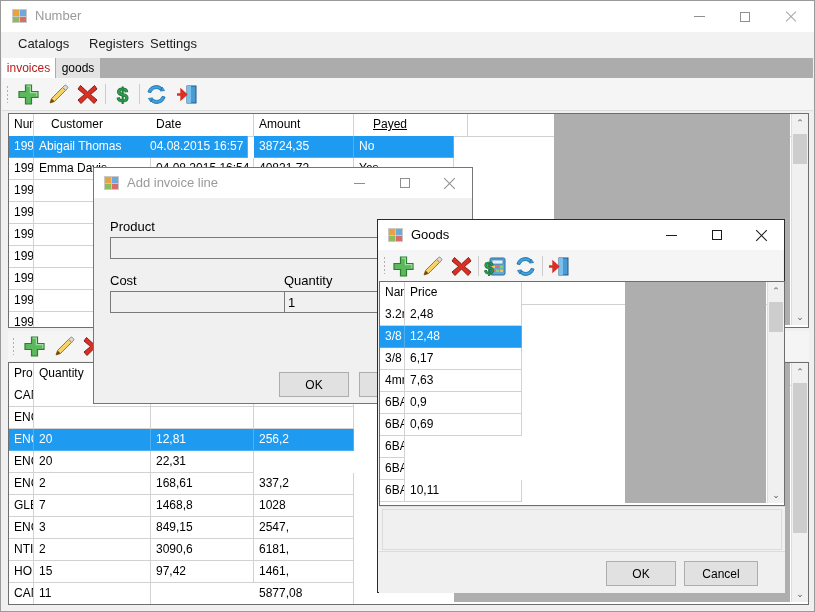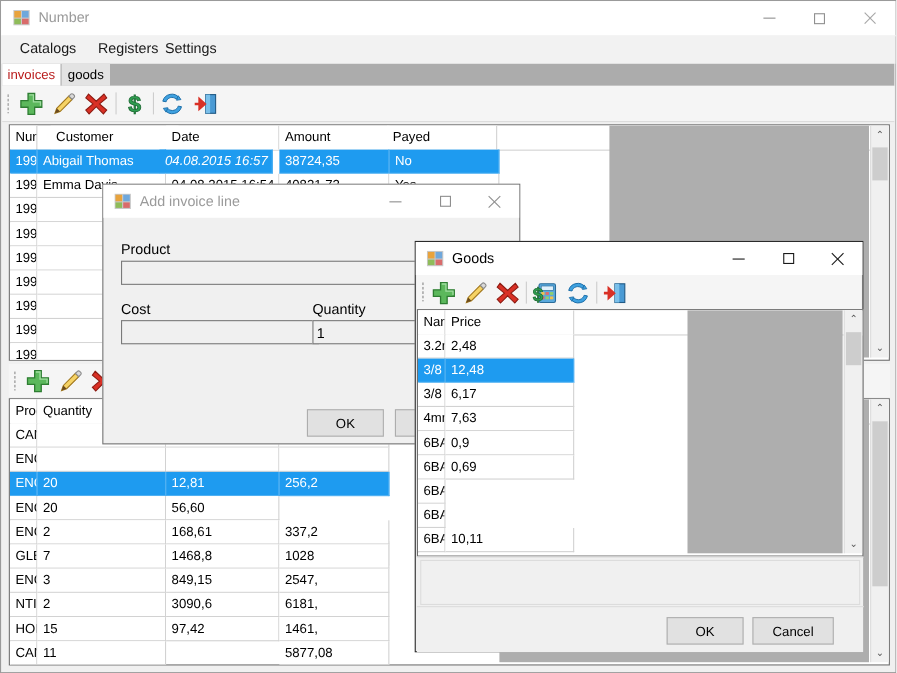--- a/index.html
+++ b/index.html
@@ -184,30 +184,30 @@
       </div>
     </div>
 
     <div class="gridwrap" id="invgrid" style="left:7px;top:112px;width:801px;height:215px;">
         <div class="ghead">
           <div style="position: absolute; left: 0px; top: 0px; width: 0px; height: 22px; border-right: 1px solid rgb(210, 210, 210); background: rgb(255, 255, 255);"></div>
           <div class="ghcell" style="left: 0px; width: 25px;">Number</div>
           <div class="ghcell" style="left: 25px; width: 117px; margin-left: 12px;">Customer</div>
           <div class="ghcell" style="left: 142px; width: 103px;">Date</div>
           <div class="ghcell" style="left: 245px; width: 100px;">Amount</div>
-          <div class="ghcell" style="left: 343px; width: 100px;">Payed</div>
+          <div class="ghcell" style="left: 359px; width: 100px; text-decoration: underline;">Payed</div>
         </div>
         <div class="gempty" style="left: 545px; top: 0px; width: 236px; height: 211px;"></div>
         <div class="grow sel" style="top: 22px;">
           <div class="rowhdr" style="width: 0px;">
             <div class="caret"></div>
           </div>
           <div class="gcell" style="left: 0px; width: 25px;">199999</div>
           <div class="gcell" style="left: 25px; width: 117px;">Abigail Thomas</div>
-          <div class="gcell" style="left: 136px; width: 103px; font-style: italic;">04.08.2015 16:57</div>
+          <div class="gcell" style="left: 136px; width: 103px;">04.08.2015 16:57</div>
           <div class="gcell" style="left: 245px; width: 100px;">38724,35</div>
           <div class="gcell" style="left: 345px; width: 100px;">No</div>
         </div>
         <div class="grow" style="top: 44px;">
           <div class="rowhdr" style="width: 0px;"></div>
           <div class="gcell" style="left: 0px; width: 25px;">199998</div>
           <div class="gcell" style="left: 25px; width: 117px;">Emma Davis</div>
           <div class="gcell" style="left: 142px; width: 103px;">04.08.2015 16:54</div>
           <div class="gcell" style="left: 245px; width: 100px;">40821,72</div>
           <div class="gcell" style="left: 345px; width: 100px;">Yes</div>
@@ -326,21 +326,21 @@
           </div>
           <div class="gcell" style="left: 0px; width: 25px;">ENCLOSURE SY...</div>
           <div class="gcell" style="left: 25px; width: 117px;">20</div>
           <div class="gcell" style="left: 142px; width: 103px;">12,81</div>
           <div class="gcell" style="left: 245px; width: 100px;">256,2</div>
         </div>
         <div class="grow" style="top: 88px;">
           <div class="rowhdr" style="width: 0px;"></div>
           <div class="gcell" style="left: 0px; width: 25px;">ENCLOSURE SY...</div>
           <div class="gcell" style="left: 25px; width: 117px;">20</div>
-          <div class="gcell" style="left: 142px; width: 103px;">56,60</div>
+          <div class="gcell" style="left: 142px; width: 103px;">22,31</div>
           <div class="gcell" style="left: 245px; width: 100px; margin-top: 41px;">756,2</div>
         </div>
         <div class="grow" style="top: 110px;">
           <div class="rowhdr" style="width: 0px;"></div>
           <div class="gcell" style="left: 0px; width: 25px;">ENCLOSURE SY...</div>
           <div class="gcell" style="left: 25px; width: 117px;">2</div>
           <div class="gcell" style="left: 142px; width: 103px;">168,61</div>
           <div class="gcell" style="left: 245px; width: 100px;">337,2</div>
         </div>
         <div class="grow" style="top: 132px;">

